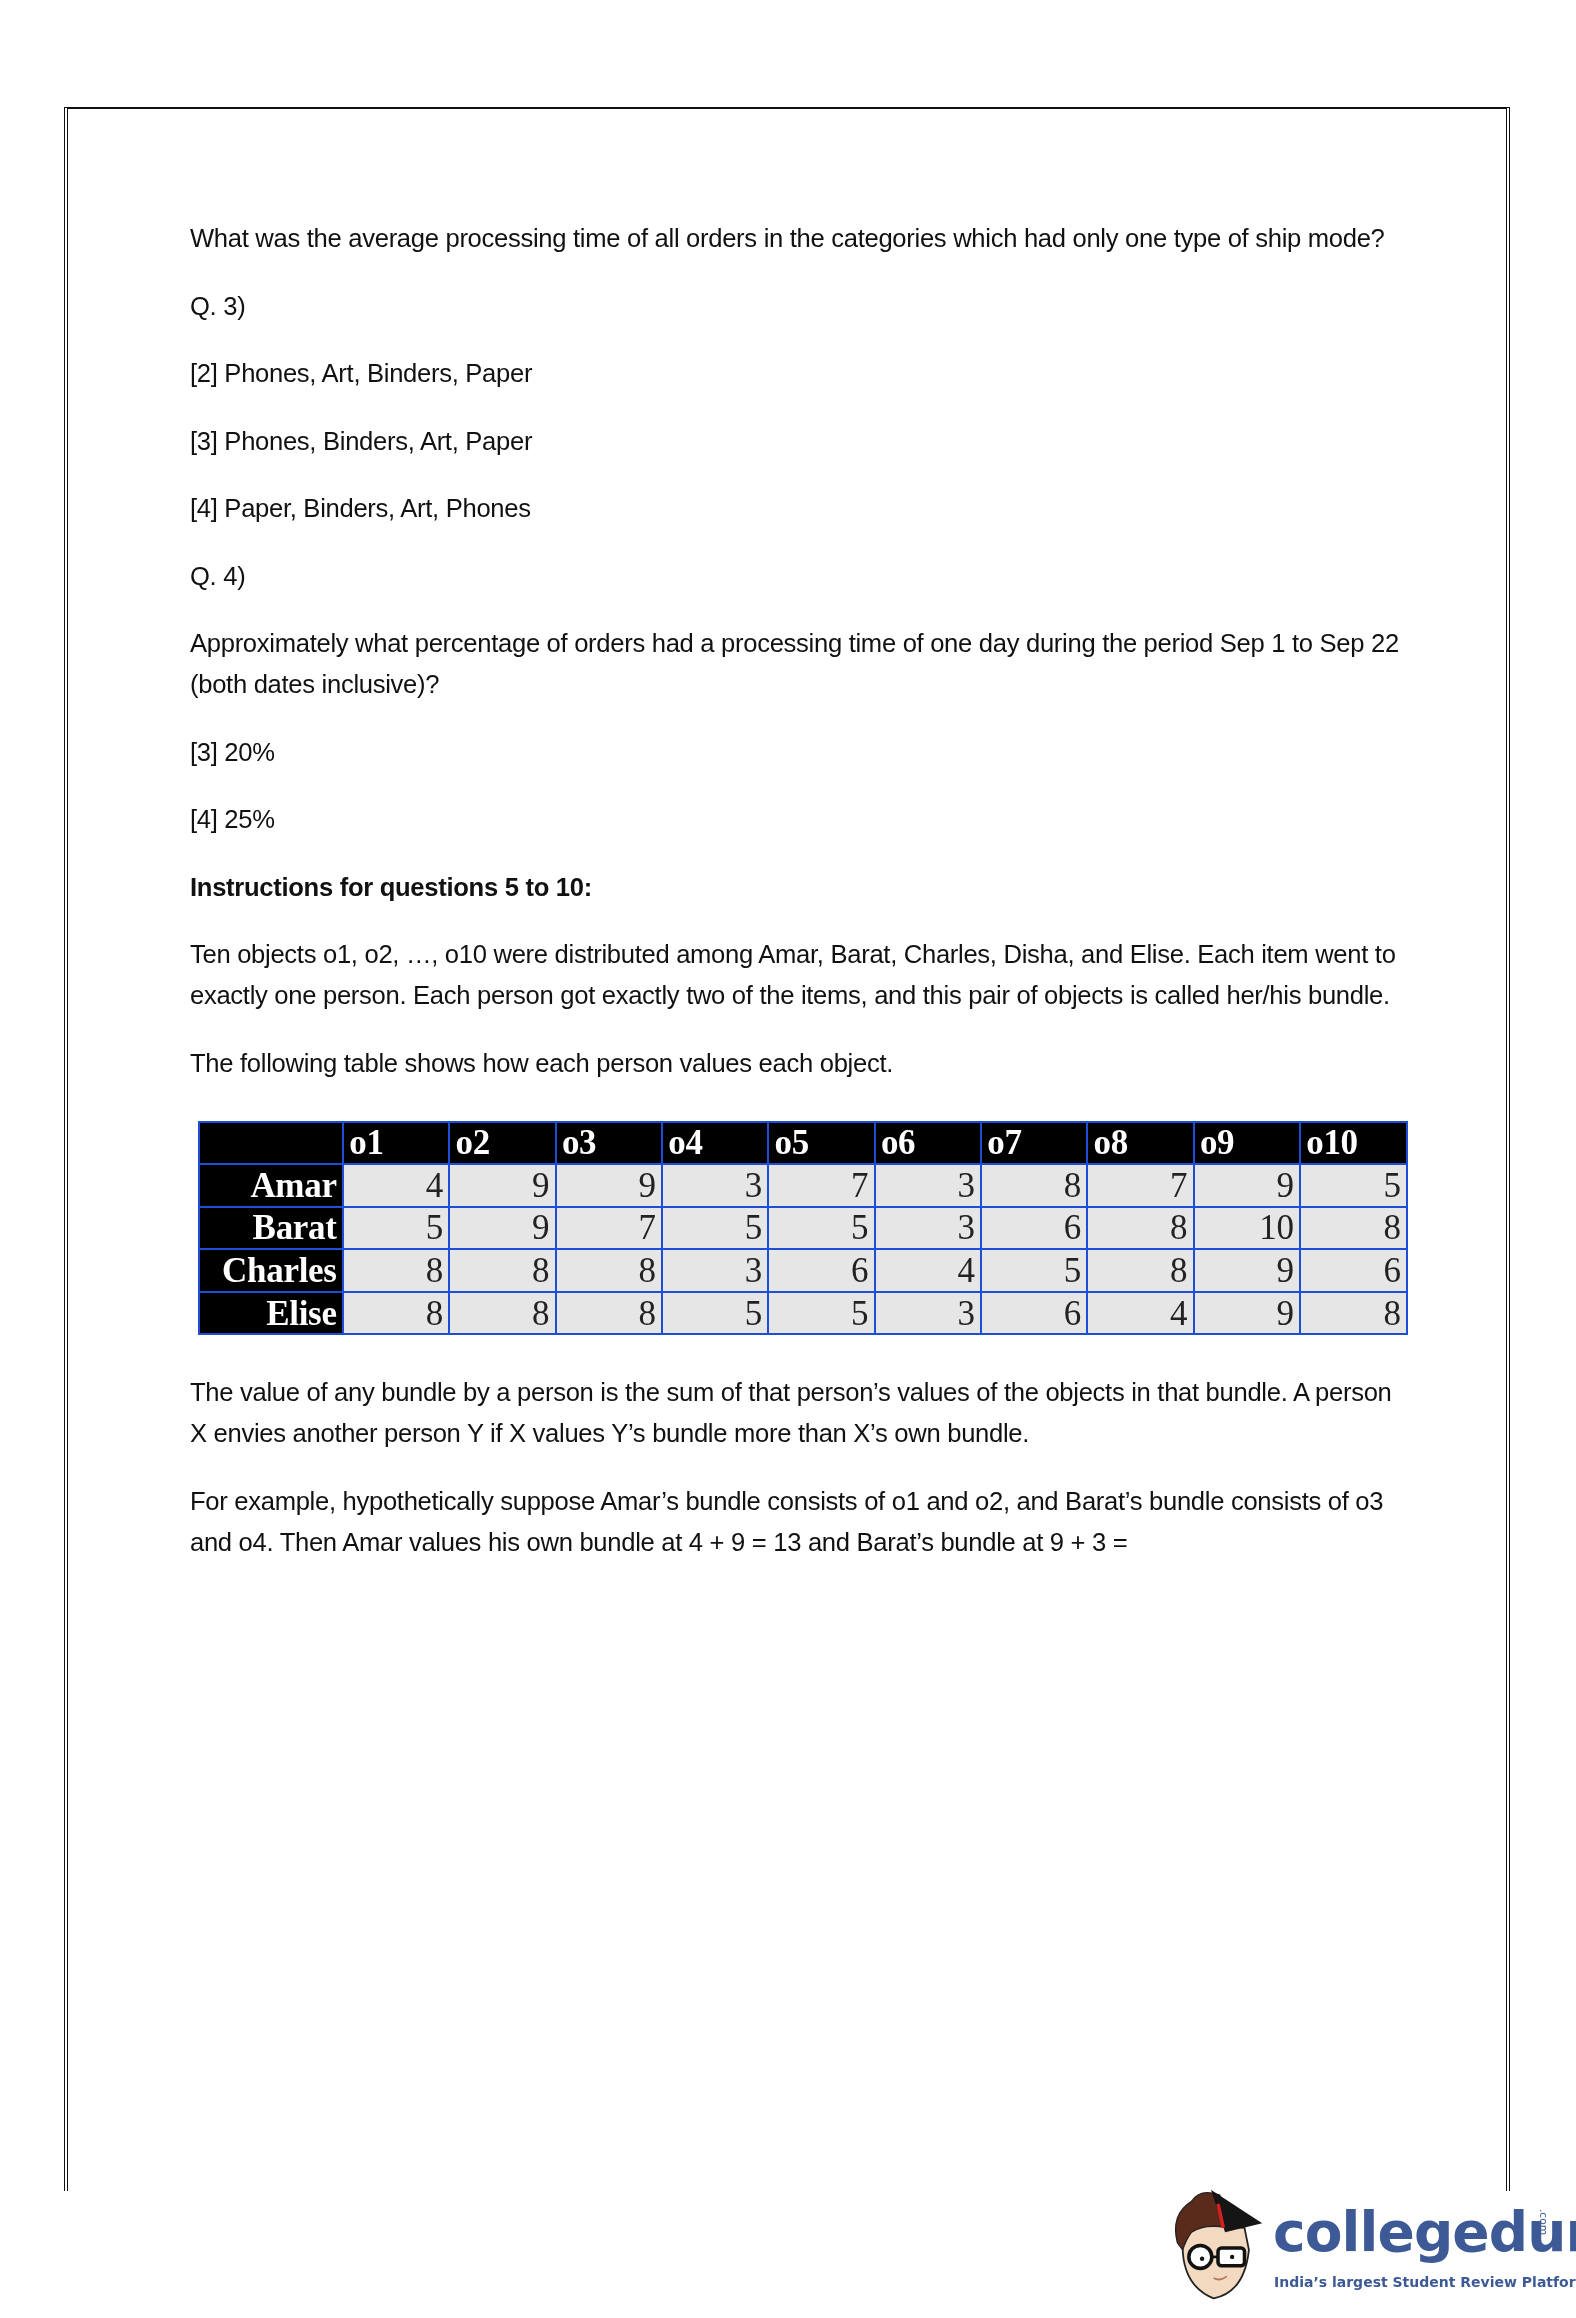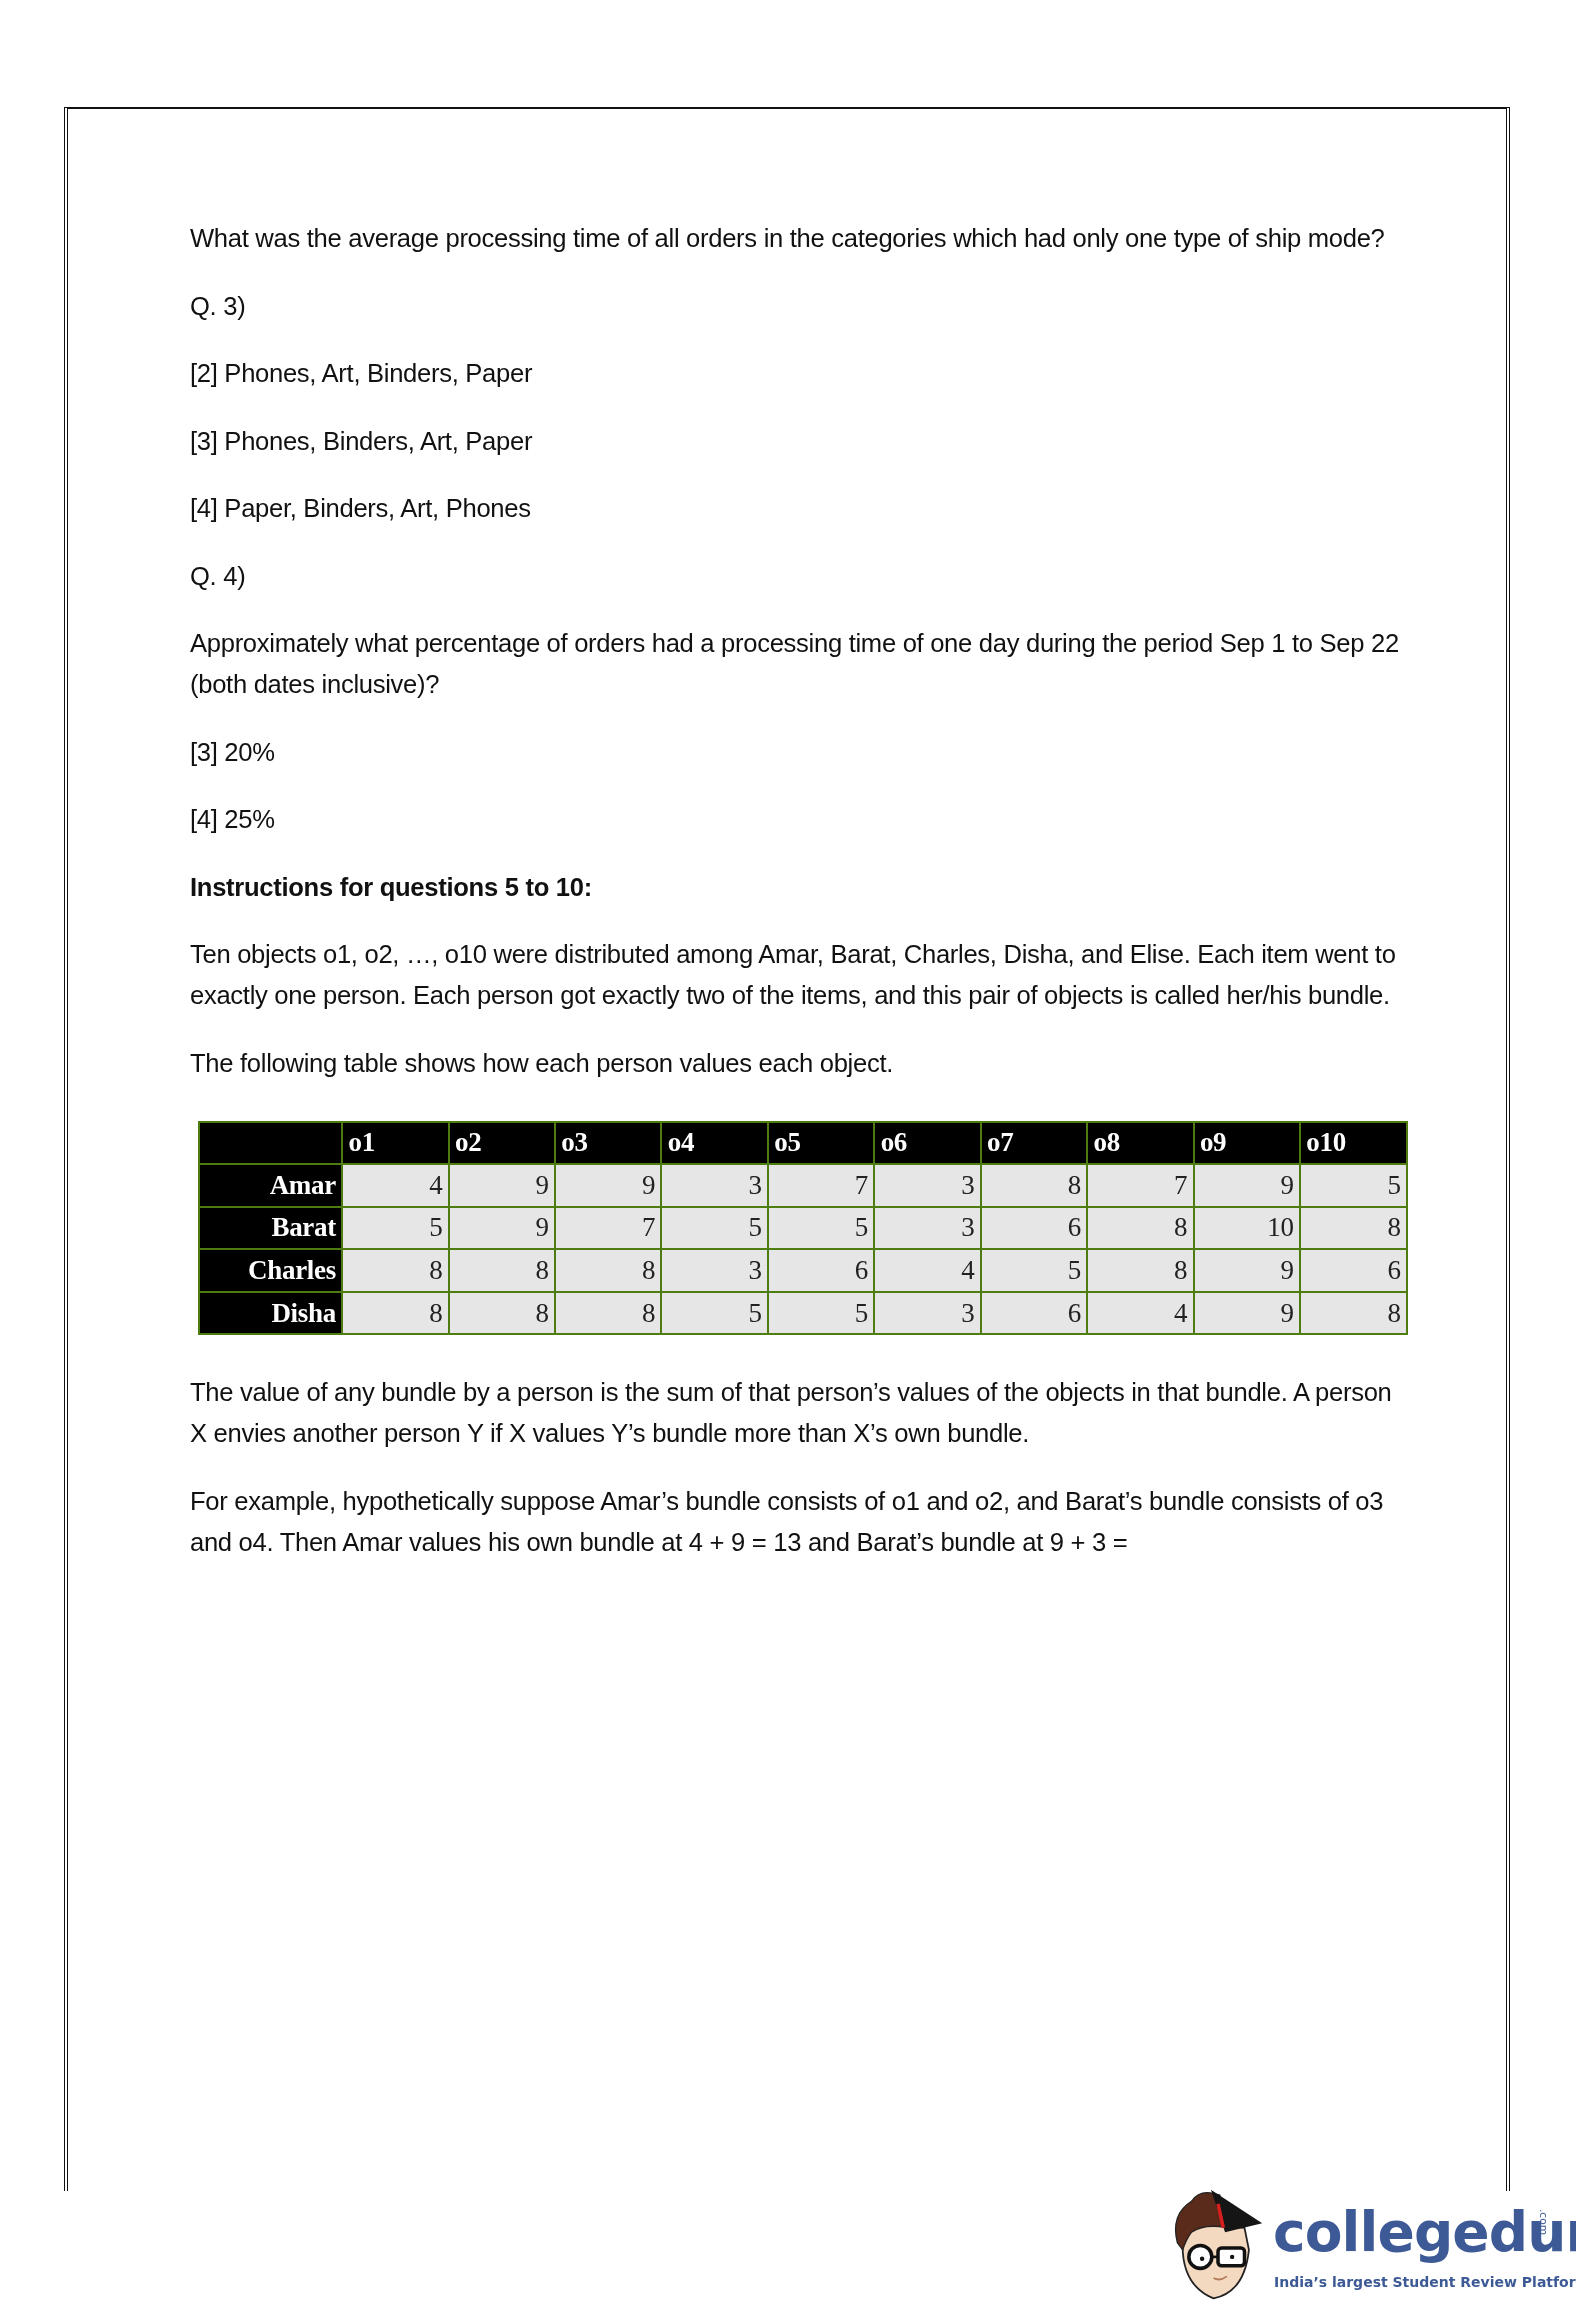--- a/index.html
+++ b/index.html
@@ -41,22 +41,22 @@
     .content p.bold {
       font-weight: bold;
     }
     .data-table-wrap {
       margin: 37px 0 37px 10.6px;
     }
     table.values {
       border-collapse: separate;
       border-spacing: 2.6px;
       font-family: "Liberation Serif", "DejaVu Serif", serif;
-      font-size: 27px;
-      background: #4d7c0f;
+      font-size: 35px;
+      background: #1d4ed8;
       margin-left: -2.6px;
       margin-top: 6px;
     }
     table.values th {
       background: #000000;
       color: #ffffff;
       font-weight: bold;
       text-align: left;
       padding: 1.8px 5.3px;
       height: 37px;
@@ -189,21 +189,21 @@
           <td>8</td>
           <td>3</td>
           <td>6</td>
           <td>4</td>
           <td>5</td>
           <td>8</td>
           <td>9</td>
           <td>6</td>
         </tr>
         <tr>
-          <th class="rowhead">Disha</th>
+          <th class="rowhead">Elise</th>
           <td>8</td>
           <td>8</td>
           <td>8</td>
           <td>5</td>
           <td>5</td>
           <td>3</td>
           <td>6</td>
           <td>4</td>
           <td>9</td>
           <td>8</td>

